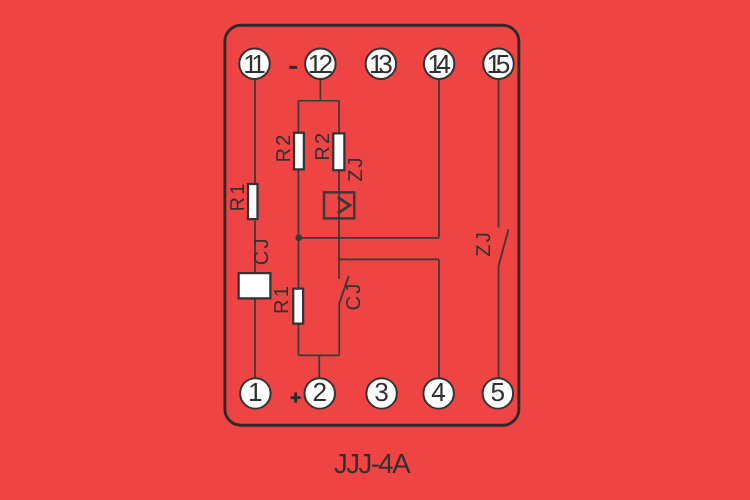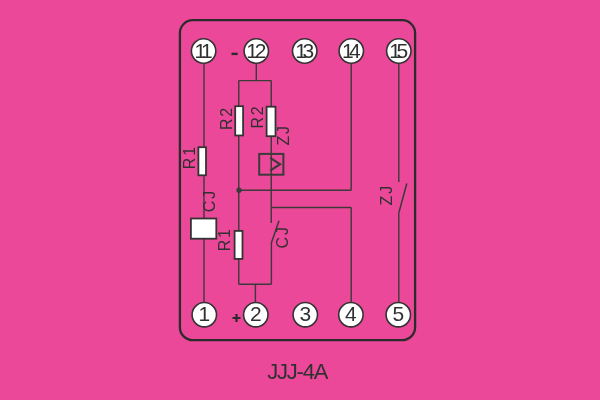--- a/index.html
+++ b/index.html
@@ -1,16 +1,16 @@
 <!DOCTYPE html>
 <html><head>
 <meta charset="utf-8">
 <style>
   html,body{margin:0;padding:0;background:#ffffff;}
-  #stage{position:relative;width:600px;height:400px;background:#ec4899;overflow:hidden;}
+  #stage{position:relative;width:600px;height:400px;background:#ef4444;overflow:hidden;}
   text{font-family:"Liberation Sans",sans-serif;fill:#303030;}
 </style>
 </head>
 <body>
 <div id="stage">
 <svg width="600" height="400" viewBox="0 0 600 400">
 
   <rect x="179.9" y="20.2" width="235.2" height="320" rx="13" fill="none" stroke="#2b2b2b" stroke-width="2.3"></rect>
 
   <g stroke="#3a3a3a" stroke-width="1.4" fill="none">

